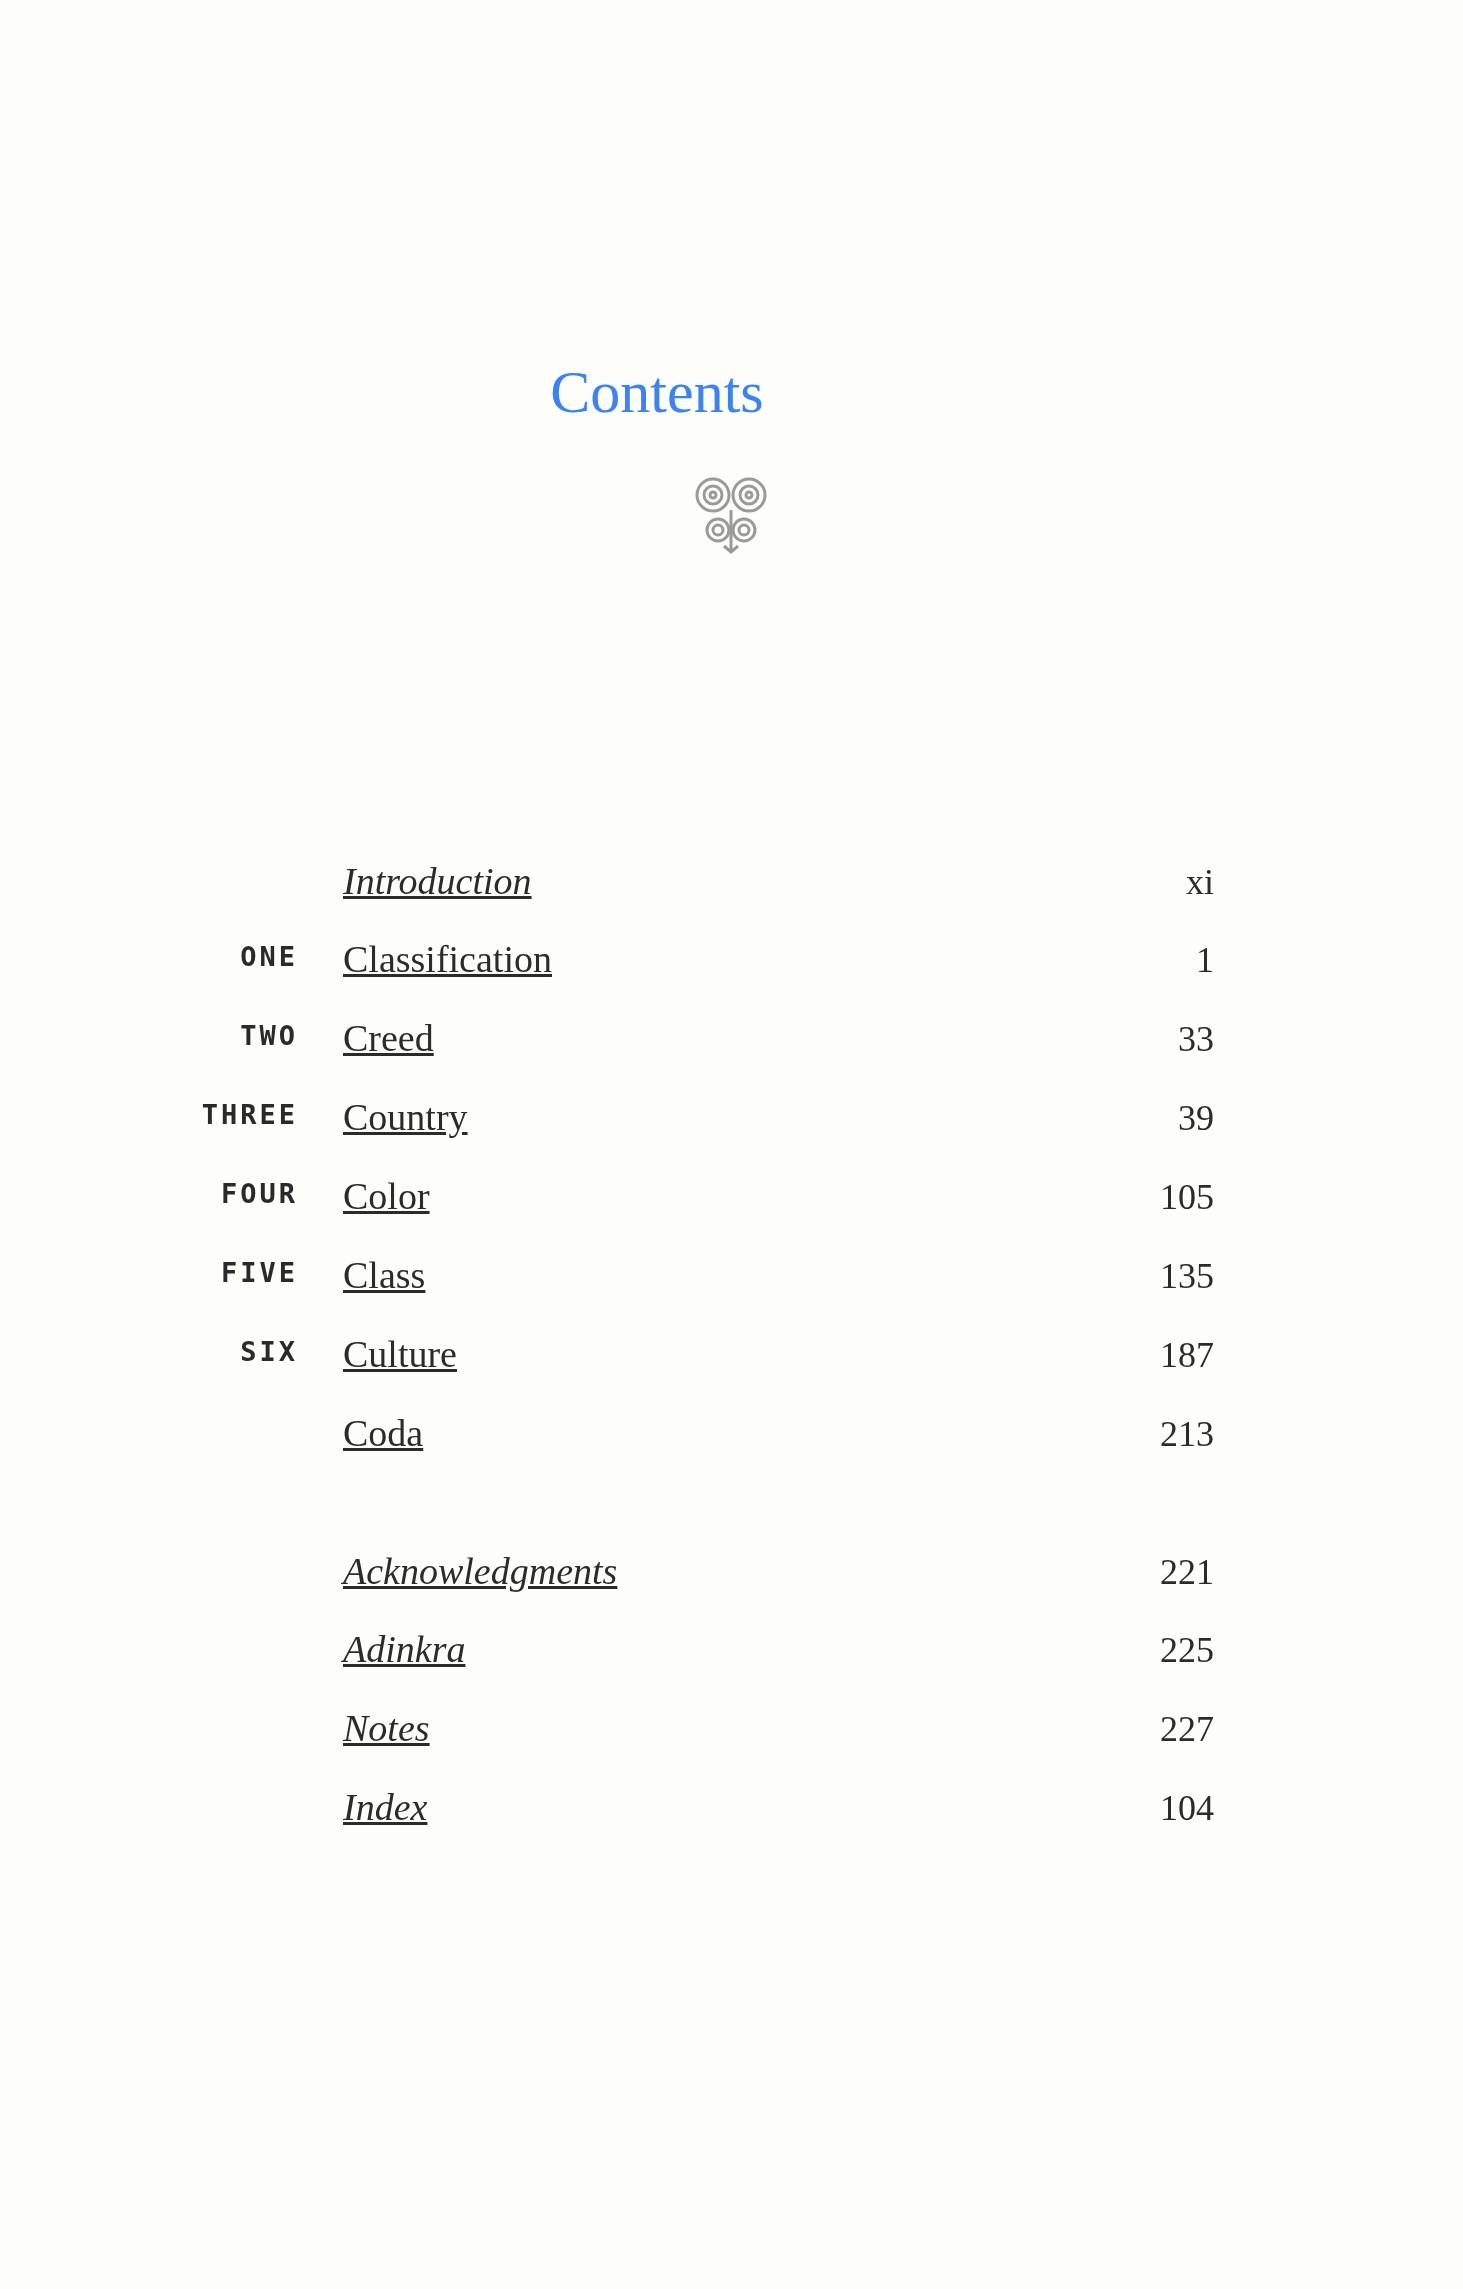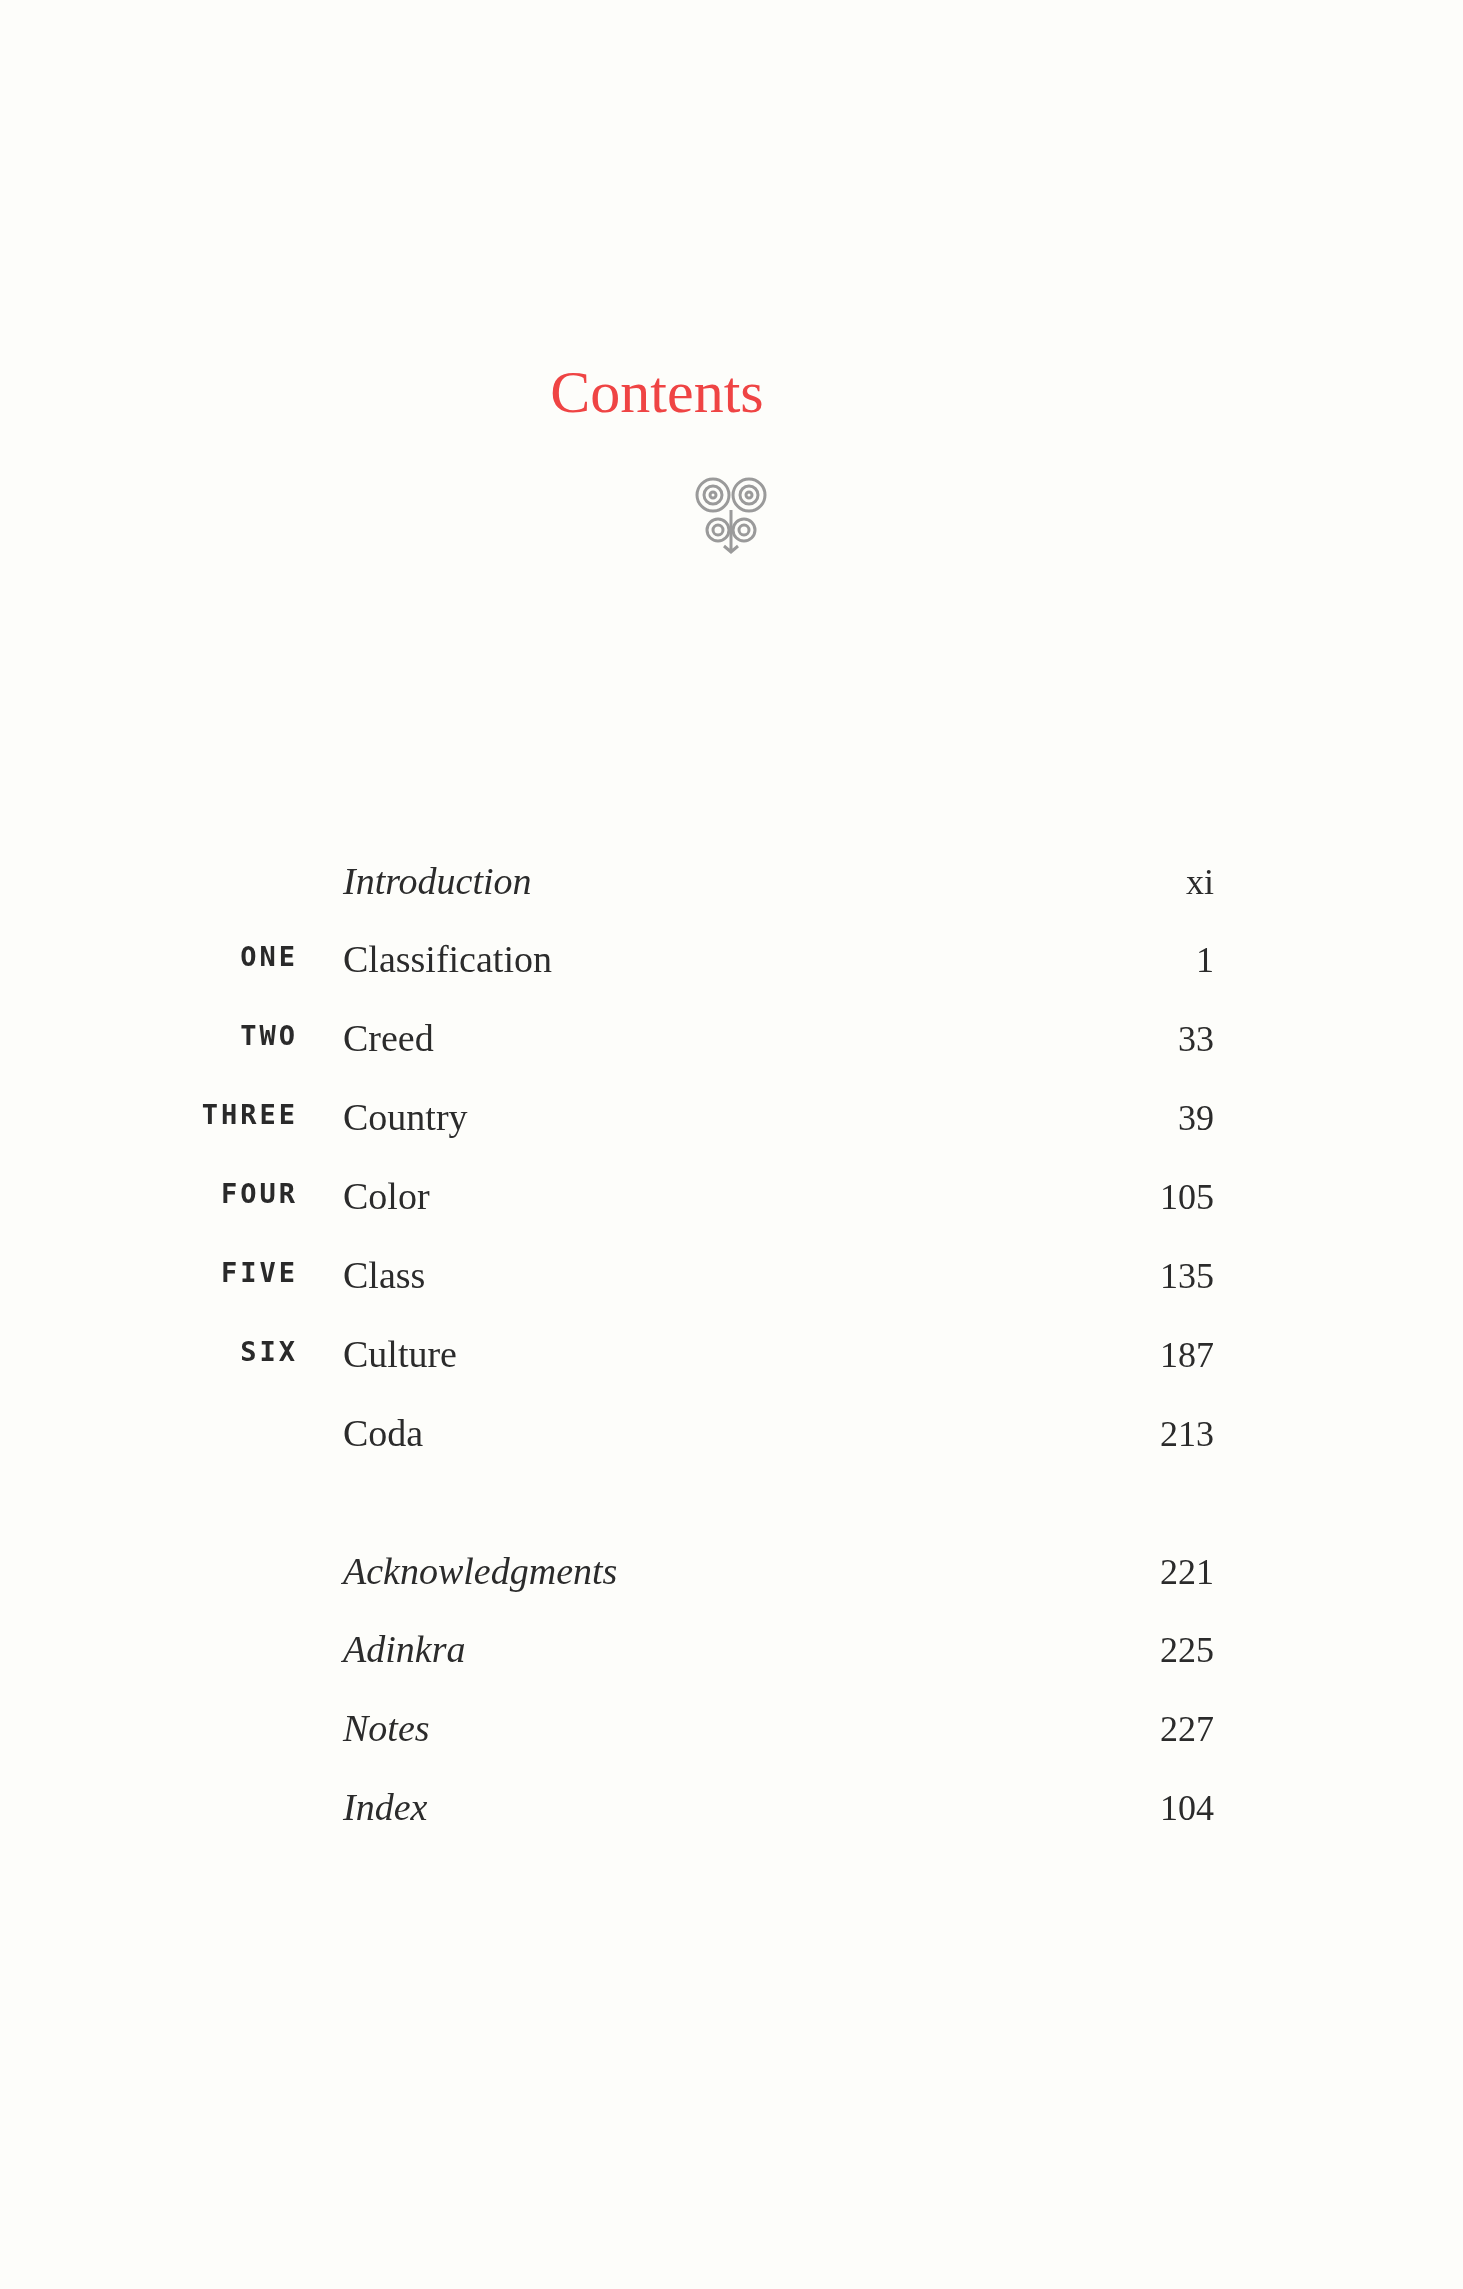--- a/index.html
+++ b/index.html
@@ -1,21 +1,21 @@
 <!DOCTYPE html>
 <html><head>
 <meta charset="utf-8">
 <style>
   html, body { margin:0; padding:0; }
   body { width:1463px; height:2289px; background:#fdfdfa; position:relative; overflow:hidden; color:#2b2b2b; font-family:"Liberation Serif", serif; }
-  .title { position:absolute; left:0; width:1314px; top:362px; text-align:center; font-size:60px; color:#ef4444; line-height:1; }
+  .title { position:absolute; left:0; width:1314px; top:362px; text-align:center; font-size:60px; color:#3b82f6; line-height:1; }
   .ornament { position:absolute; left:686px; top:470px; width:90px; height:90px; }
   .row { position:absolute; left:0; width:1463px; height:60px; }
   .label { position:absolute; right:1165px; bottom:0; font-family:"DejaVu Sans Mono", monospace; font-weight:bold; font-size:27px; letter-spacing:3px; color:#2a2a2a; line-height:1;text-align:center; }
-  .entry { position:absolute; left:343px; bottom:-8px; font-size:38px; line-height:1; }
+  .entry { position:absolute; left:343px; bottom:-8px; font-size:38px; line-height:1;text-decoration:underline; }
   .entry.italic { font-style:italic; }
   .page { position:absolute; right:249px; bottom:-8px; font-size:36px; line-height:1; }
 </style>
 </head>
 <body>
 
 <div class="title">Contents</div>
 
 <svg class="ornament" viewBox="0 0 90 90" fill="none" stroke="#9a9a9a" stroke-width="3">
   <circle cx="27" cy="25" r="16"></circle>

